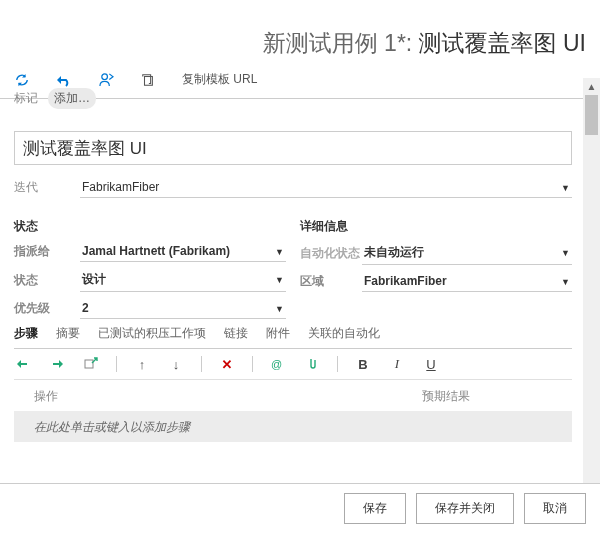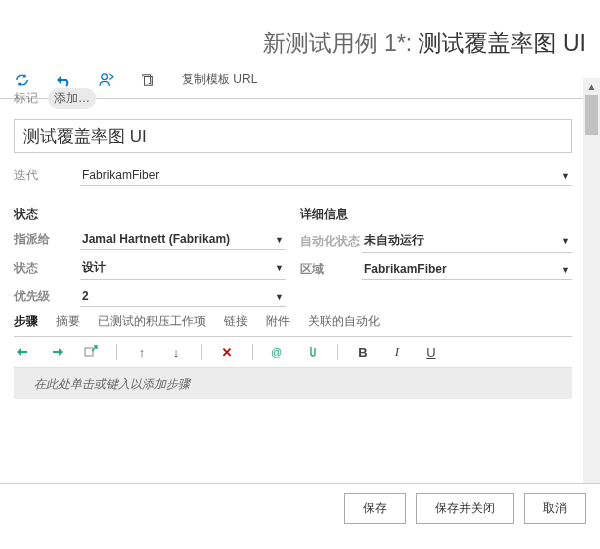--- a/index.html
+++ b/index.html
@@ -51,21 +51,21 @@
   }
   .scrollbar .arrow {
     height: 17px;
     display:flex; align-items:center; justify-content:center;
     color:#666; font-size:10px; cursor:pointer;
   }
   .scrollbar .thumb {
     position:absolute; top:17px; left:2px; right:2px; height:40px;
     background:#c2c2c2; cursor:pointer;
   }
-  .tags-row { display:flex; align-items:center; gap:10px; margin-bottom:10px; font-size:12px; color:#888; }
+  .tags-row { display:flex; align-items:center; gap:10px; margin-bottom:22px; font-size:12px; color:#888; }
   .tags-row .add-tag { background:#eaeaea; padding:2px 6px; color:#555; cursor:pointer;border-radius:10px; }
   .title-input {
     width: 100%; font-size: 17px; padding: 6px 8px;
     border: 1px solid #ccc; margin-bottom: 12px;
     color:#333; font-family:inherit;
   }
   .field-row { display:flex; align-items:center; margin-bottom:6px; }
   .field-label { width: 66px; color:#888; font-size:12px; flex-shrink:0; }
   .field-label-r { width: 62px; color:#888; font-size:12px; flex-shrink:0; }
   .select-wrap { position:relative; flex:1; }
@@ -257,20 +257,24 @@
         <svg width="14" height="14" viewBox="0 0 14 14">
           <path d="M6 2v7a2 2 0 0 0 4 0V3" fill="none" stroke="#2a7" stroke-width="1.4"></path>
         </svg>
       </span>
     <span class="sep"></span>
     <span class="sico" style="font-weight:bold">B</span>
     <span class="sico" style="font-style:italic;font-family:serif">I</span>
     <span class="sico" style="text-decoration:underline">U</span>
   </div>
 
+  <div class="steps-header">
+    <div class="c1">操作</div>
+    <div class="c2">预期结果</div>
+  </div>
 
   <div class="steps-placeholder">在此处单击或键入以添加步骤</div>
 
 </div>
 
 <div class="scrollbar">
   <div class="arrow">▲</div>
   <div class="thumb"></div>
   <div class="arrow" style="position:absolute;bottom:0;left:0;right:0">▼</div>
 </div>

